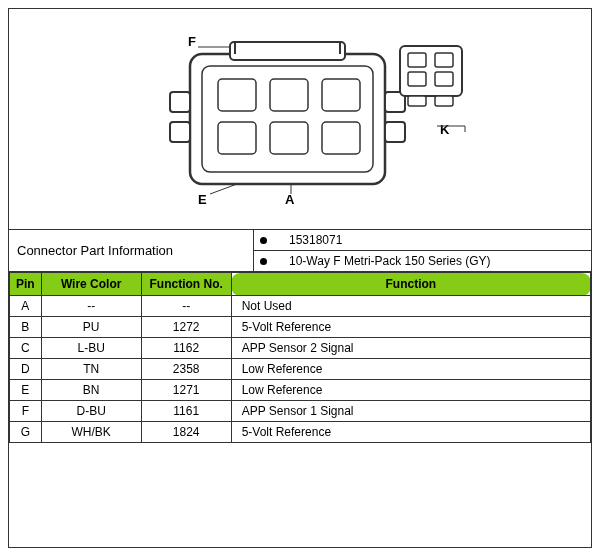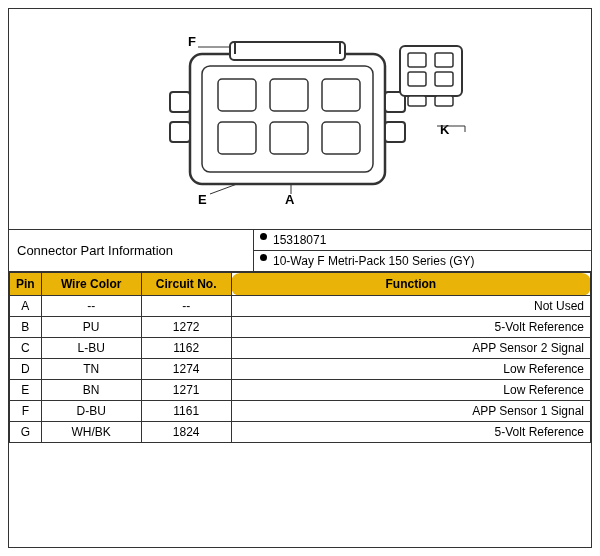--- a/index.html
+++ b/index.html
@@ -70,22 +70,22 @@
     }
 
     .info-values {
       flex: 1;
       border-bottom: 1px solid #333;
     }
 
     .info-value-row {
       padding: 3px 6px;
       display: flex;
-      align-items: flex-start;
-      gap: 6px;
+      align-items: center;
+      gap: 22px;
     }
 
     .info-value-row:first-child {
       border-bottom: 1px solid #333;
     }
 
     .bullet {
       width: 7px;
       height: 7px;
       background: #000;
@@ -94,33 +94,33 @@
       flex-shrink: 0;
     }
 
     .main-table {
       width: 100%;
     }
 
     .main-table th {
       font-weight: bold;
       text-align: center;
-      background: #eab308;
+      background: #84cc16;
       font-size: 12px;
       padding: 4px 6px;
     }
 
     .main-table td {
       text-align: center;
       padding: 3px 6px;
       font-size: 12px;
     }
 
     .main-table td.function-col {
-      text-align: right;
+      text-align: left;
       padding-left: 10px;
     }
 
     .col-pin { width: 30px; }
     .col-wire { width: 100px; }
     .col-circuit { width: 90px; }
     .col-function { flex: 1; border-radius: 9px; }
 
     .header-row th {
       border: 1px solid #333;
@@ -196,21 +196,21 @@
           <span>10-Way F Metri-Pack 150 Series (GY)</span>
         </div>
       </div>
     </div>
 
     <table class="main-table">
       <thead>
         <tr class="header-row">
           <th class="col-pin">Pin</th>
           <th class="col-wire">Wire Color</th>
-          <th class="col-circuit">Circuit No.</th>
+          <th class="col-circuit">Function No.</th>
           <th class="col-function">Function</th>
         </tr>
       </thead>
       <tbody id="table-body">
       <tr>
             <td>A</td>
             <td>--</td>
             <td>--</td>
             <td class="function-col">Not Used</td>
           </tr>
@@ -222,21 +222,21 @@
           </tr>
           <tr>
             <td>C</td>
             <td>L-BU</td>
             <td>1162</td>
             <td class="function-col">APP Sensor 2 Signal</td>
           </tr>
           <tr>
             <td>D</td>
             <td>TN</td>
-            <td>1274</td>
+            <td>2358</td>
             <td class="function-col">Low Reference</td>
           </tr>
           <tr>
             <td>E</td>
             <td>BN</td>
             <td>1271</td>
             <td class="function-col">Low Reference</td>
           </tr>
           <tr>
             <td>F</td>

